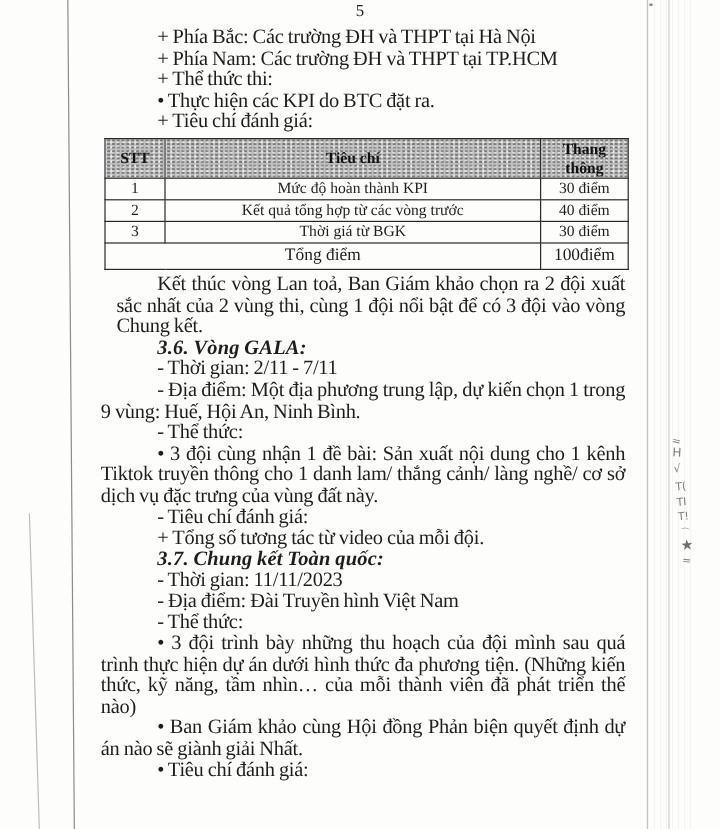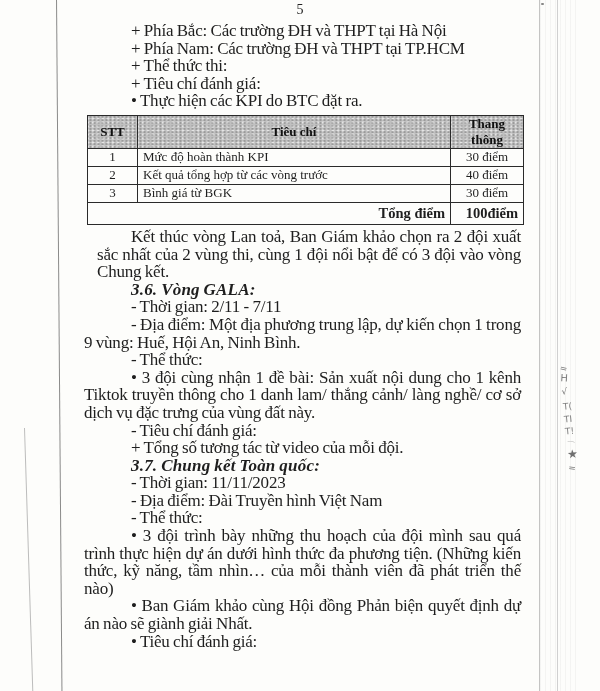--- a/index.html
+++ b/index.html
@@ -35,22 +35,22 @@
     height:20px;font-weight:bold;color:#101010;
     background-color:#bfbfbf;
     background-image:
       radial-gradient(rgba(30,30,30,0.45) 1px, transparent 1.4px),
       radial-gradient(rgba(252,252,252,0.85) 1px, transparent 1.3px);
     background-size:4px 3px,5px 4px;
     background-position:0 0,2px 1px;
   }
   .score-table td{height:17px;}
   .c-center{text-align:center;}
-  .c-left{text-align:left;padding-left:9px;}
-  .total-row td{height:21px;font-weight:bold;font-size:14.5px;text-align:right;}
+  .c-left{text-align:center;padding-left:9px;}
+  .total-row td{height:21px;font-weight:normal;font-size:14.5px;}
 
   
   .artifact{position:absolute;pointer-events:none;}
   .vline-left-main{
     left:56px;top:-2px;width:1.4px;height:700px;background:#6e6e6e;opacity:.8;
     transform:rotate(-0.45deg);transform-origin:top center;
   }
   .vline-left-low{
     left:24px;top:428px;width:1px;height:268px;background:#9a9a9a;opacity:.65;
     transform:rotate(-1.8deg);transform-origin:top center;
@@ -100,22 +100,22 @@
   <span class="bm7">★</span>
   <span class="bm8">=</span>
 </div>
 
 <div class="page-number">5</div>
 
 <div class="content">
   <p class="para">+ Phía Bắc: Các trường ĐH và THPT tại Hà Nội</p>
   <p class="para">+ Phía Nam: Các trường ĐH và THPT tại TP.HCM</p>
   <p class="para">+ Thể thức thi:</p>
+  <p class="para">• Thực hiện các KPI do BTC đặt ra.</p>
   <p class="para">+ Tiêu chí đánh giá:</p>
-  <p class="para">• Thực hiện các KPI do BTC đặt ra.</p>
 
   <table class="score-table">
     <colgroup>
       <col style="width:50px">
         <col style="width:313px">
         <col style="width:73px">
     </colgroup>
     <thead>
       <tr>
         <th class="c-center">STT</th>
@@ -129,21 +129,21 @@
         <td class="c-left">Mức độ hoàn thành KPI</td>
         <td class="c-center">30 điểm</td>
       </tr>
       <tr>
         <td class="c-center">2</td>
         <td class="c-left">Kết quả tổng hợp từ các vòng trước</td>
         <td class="c-center">40 điểm</td>
       </tr>
       <tr>
         <td class="c-center">3</td>
-        <td class="c-left">Bình giá từ BGK</td>
+        <td class="c-left">Thời giá từ BGK</td>
         <td class="c-center">30 điểm</td>
       </tr>
       <tr class="total-row">
         <td class="c-center" colspan="2">Tổng điểm</td>
         <td class="c-center">100điểm</td>
       </tr>
     </tbody>
   </table>
 
   <p class="para shift">Kết thúc vòng Lan toả, Ban Giám khảo chọn ra 2 đội xuất sắc nhất của 2 vùng thi, cùng 1 đội nổi bật để có 3 đội vào vòng Chung kết.</p>

